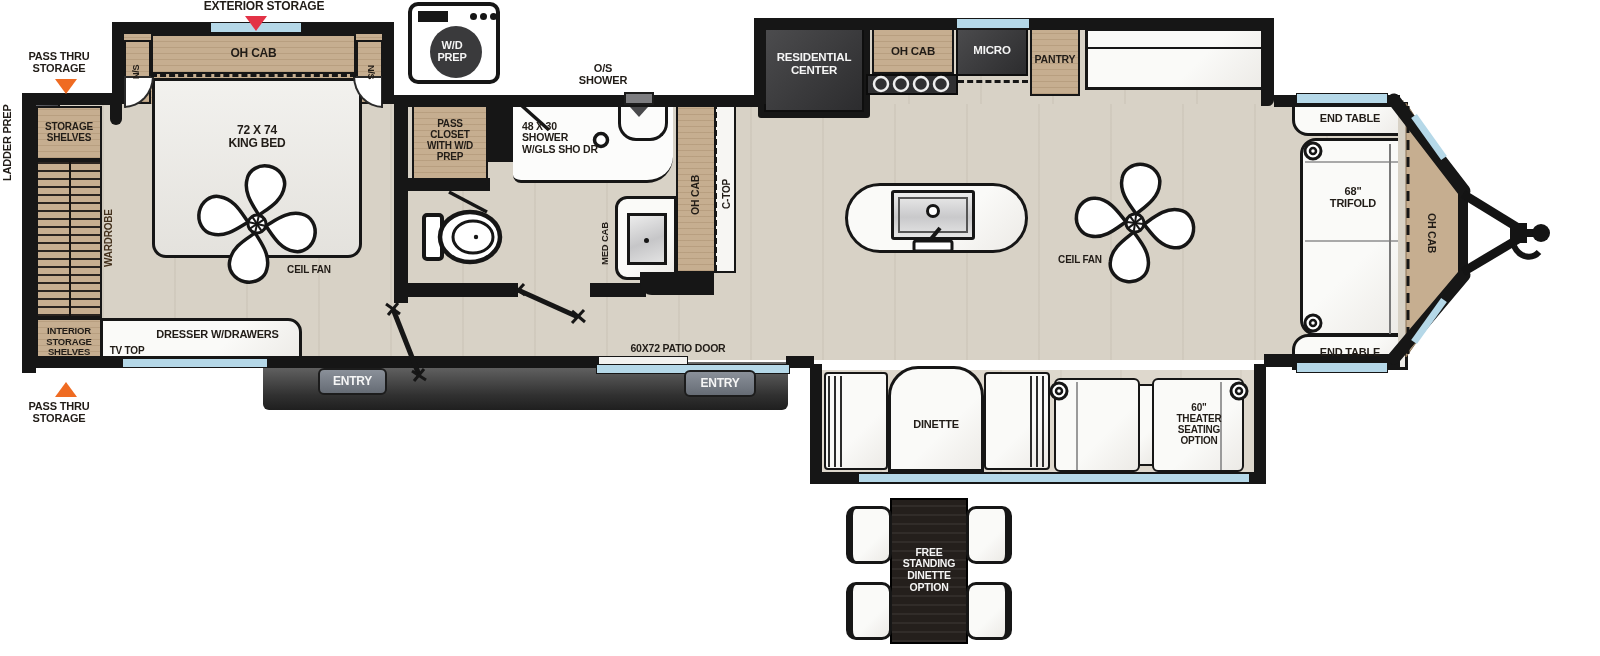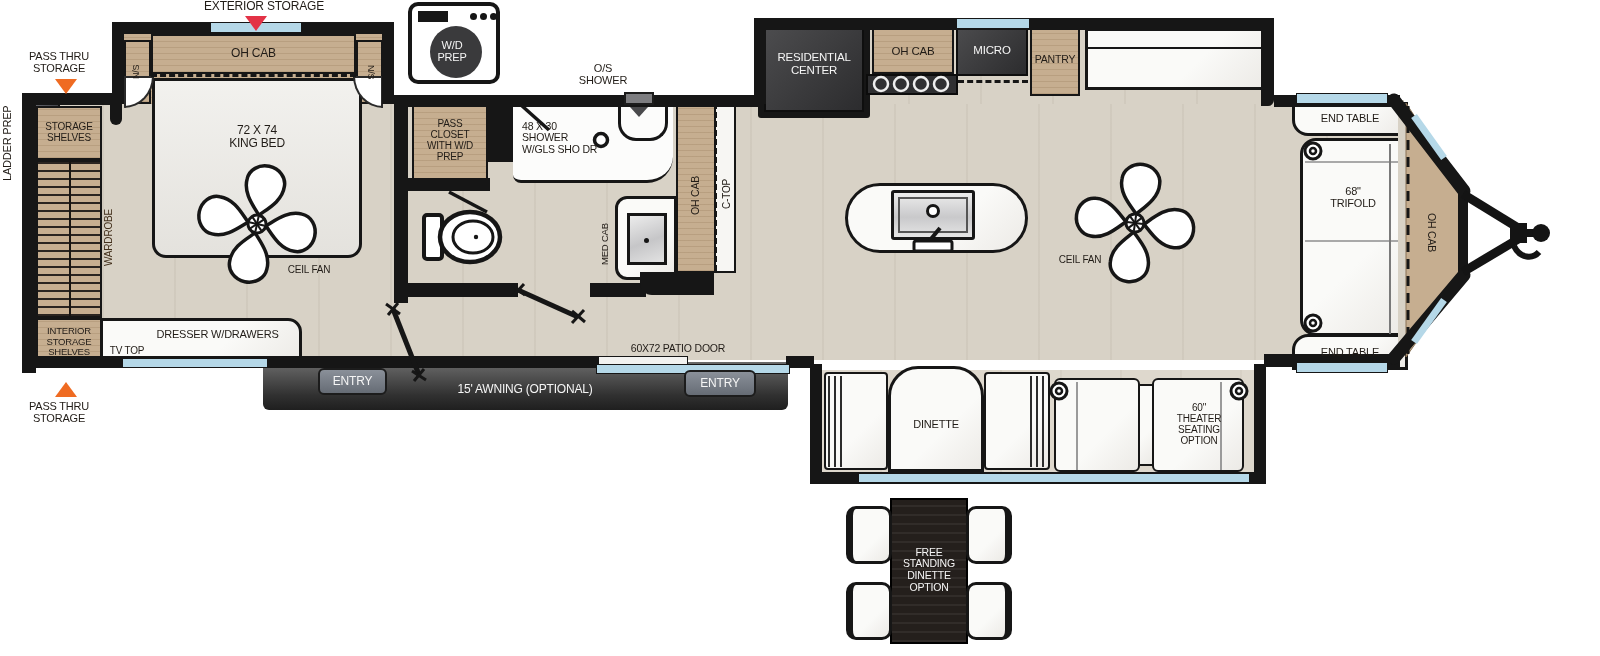--- a/index.html
+++ b/index.html
@@ -10,21 +10,21 @@
   .floor{background:#d8d2c6 repeating-linear-gradient(90deg,rgba(90,75,55,.06) 0 2px,transparent 2px 72px);z-index:1;}
   .floor2{background:#ded8cd repeating-linear-gradient(90deg,rgba(90,75,55,.05) 0 2px,transparent 2px 60px);z-index:1;}
   .wood{background:#c6ae90 repeating-linear-gradient(0deg,rgba(120,90,55,.18) 0 1px,transparent 1px 6px);
         border:2.5px solid #161616;box-sizing:border-box;z-index:2;}
   .whitebox{background:linear-gradient(135deg,#fafaf8 60%,#eceae6);border:3px solid #161616;box-sizing:border-box;z-index:2;}
   .darkbox{background:linear-gradient(135deg,#4c4c4e,#2c2c2e);border:2.5px solid #0e0e0e;box-sizing:border-box;z-index:2;}
   .wall{background:#161616;z-index:4;}
   .window{background:#b5d8e8;border:1.5px solid #161616;box-sizing:border-box;z-index:5;}
   .windoww{background:#f2f2f0;border:1.5px solid #161616;box-sizing:border-box;z-index:5;}
   
-  .lbl{font-weight:normal;color:#211c17;white-space:pre-line;text-align:center;line-height:1.1;
+  .lbl{font-weight:bold;color:#211c17;white-space:pre-line;text-align:center;line-height:1.1;
        letter-spacing:-.2px;z-index:7;display:flex;align-items:center;justify-content:center;}
   .lbl.left{justify-content:flex-start;text-align:left;}
   .wlbl{color:#f5f5f5;}
   .vup{writing-mode:vertical-rl;transform:rotate(180deg);}   
   .vdn{writing-mode:vertical-rl;}                            
   .tri{width:0;height:0;z-index:7;}
   .tri.down{border-left:11px solid transparent;border-right:11px solid transparent;border-top:15px solid #e33246;}
   .tri.down.org{border-top-color:#ef6b22;}
   .tri.up.org{border-left:11px solid transparent;border-right:11px solid transparent;border-bottom:15px solid #ef6b22;width:0;height:0;}
   .dashH{border-top:3px dashed #161616;z-index:5;}
@@ -160,21 +160,20 @@
   <div class="abs whitebox" style="left:1152px;top:378px;width:92px;height:94px;border-width:2.5px;border-radius:6px;">
     <div class="abs" style="right:20px;top:2px;width:0;height:88px;border-left:2px solid #9a9a9a;"></div>
   </div>
   <div class="abs whitebox" style="left:1138px;top:384px;width:16px;height:82px;border-width:2px;z-index:3;"></div>
   <div class="abs lbl" style="left:1158px;top:394px;width:82px;height:60px;font-size:10px;z-index:7;">60"
 THEATER
 SEATING
 OPTION</div>
 
   <div class="abs awning" style="left:263px;top:362px;width:525px;height:48px;"></div>
-  <div class="abs lbl wlbl" style="left:380px;top:382px;width:290px;height:16px;font-size:12px;z-index:7;">15' AWNING (OPTIONAL)</div>
   <div class="abs entry" style="left:318px;top:368px;width:65px;height:23px;">
     <span class="lbl wlbl" style="font-size:12px;">ENTRY</span>
   </div>
   <div class="abs entry" style="left:684px;top:370px;width:68px;height:23px;">
     <span class="lbl wlbl" style="font-size:12px;">ENTRY</span>
   </div>
   <div class="abs lbl" style="left:616px;top:342px;width:124px;height:13px;font-size:10.5px;">60X72 PATIO DOOR</div>
   <div class="abs windoww" style="left:598px;top:356px;width:90px;height:9px;"></div>
   <div class="abs window" style="left:596px;top:364px;width:194px;height:10px;"></div>
 

